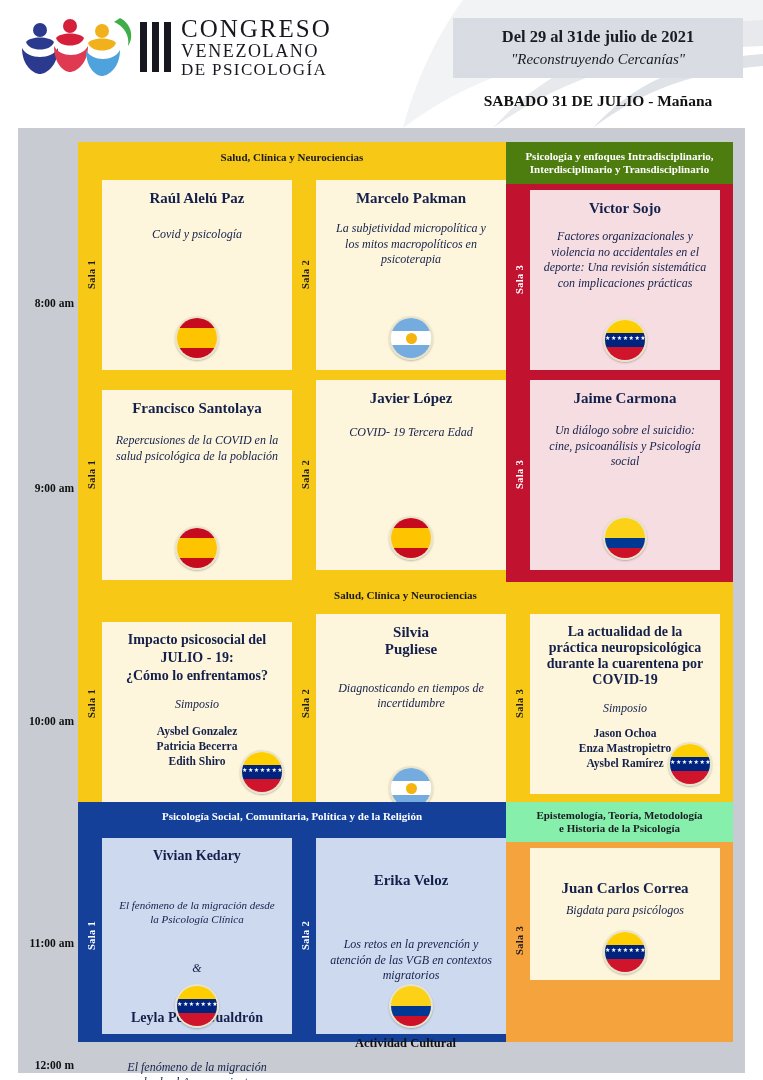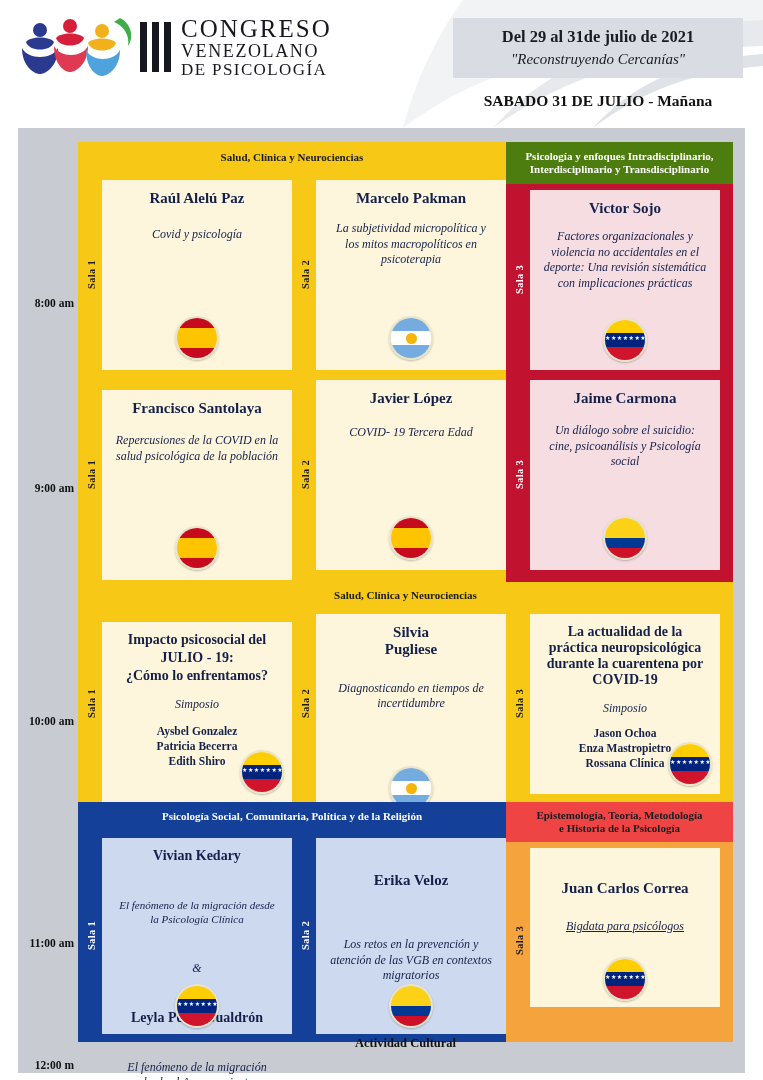--- a/index.html
+++ b/index.html
@@ -88,21 +88,21 @@
     position: absolute;
     text-align: center;
     font-size: 11px;
     font-weight: bold;
     line-height: 1.22;
     display: flex; align-items: center; justify-content: center;
   }
   .banner-yellow { background: #f7c816; color: #1b1b22; }
   .banner-red { background: #4d7c0f; color: #ffffff; }
   .banner-blue { background: #14409a; color: #ffffff; }
-  .banner-orange { background: #ef4444; color: #1b1b22; }
+  .banner-orange { background: #86efac; color: #1b1b22; }
   
   .frame { position: absolute; }
   .f-yellow { background: #f7c816; }
   .f-red { background: #c1132f; }
   .f-blue { background: #14409a; }
   .f-orange { background: #f5a33c; }
   
   .sala {
     position: absolute;
     font-size: 10.5px; font-weight: bold;
@@ -352,21 +352,21 @@
           <span class="sun"></span>
       </div>
     </div>
 
     <div class="card c-cream" style="left:452px; top:472px; width:190px; height:180px;">
       <div class="speaker sm">La actualidad de la práctica neuropsicológica durante la cuarentena por COVID-19</div>
       <div class="simposio">Simposio</div>
       <div class="names" style="margin-top:10px;">
         <div>Jason Ochoa</div>
         <div>Enza Mastropietro</div>
-        <div>Rossana Clínica</div>
+        <div>Aysbel Ramírez</div>
       </div>
       <div class="flag fl-ve pos" style="right:8px; bottom:8px;">
         <span class="stripe s1"></span>
           <span class="stripe s2"></span>
           <span class="stripe s3"></span>
           <span class="stars">★★★★★★★★</span>
       </div>
     </div>
 
     <div class="frame f-blue" style="left:0; top:660px; width:428px; height:240px;"></div>
@@ -399,23 +399,23 @@
     <div class="card c-ltblue" style="left:238px; top:696px; width:190px; height:196px;">
       <div class="speaker" style="margin-top:24px;">Erika Veloz</div>
       <div class="topic" style="margin-top:10px;">Los retos en la prevención y atención de las VGB en contextos migratorios</div>
       <div class="flag fl-co pos" style="left:50%; margin-left:-22px; bottom:6px;">
         <span class="stripe s1"></span>
           <span class="stripe s2"></span>
           <span class="stripe s3"></span>
       </div>
     </div>
 
-    <div class="card c-cream" style="left:452px; top:706px; width:190px; height:159px;padding-left:12px;">
+    <div class="card c-cream" style="left:452px; top:706px; width:190px; height:132px;padding-left:12px;">
       <div class="speaker" style="margin-top:22px;">Juan Carlos Correa</div>
-      <div class="topic" style="margin-top:16px;text-decoration:underline;">Bigdata para psicólogos</div>
+      <div class="topic" style="">Bigdata para psicólogos</div>
       <div class="flag fl-ve pos" style="left:50%; margin-left:-22px; bottom:6px;">
         <span class="stripe s1"></span>
           <span class="stripe s2"></span>
           <span class="stripe s3"></span>
           <span class="stars">★★★★★★★★</span>
       </div>
     </div>
 
     <div class="footer-line" style="bottom:8px;">Actividad Cultural</div>
   </div>

